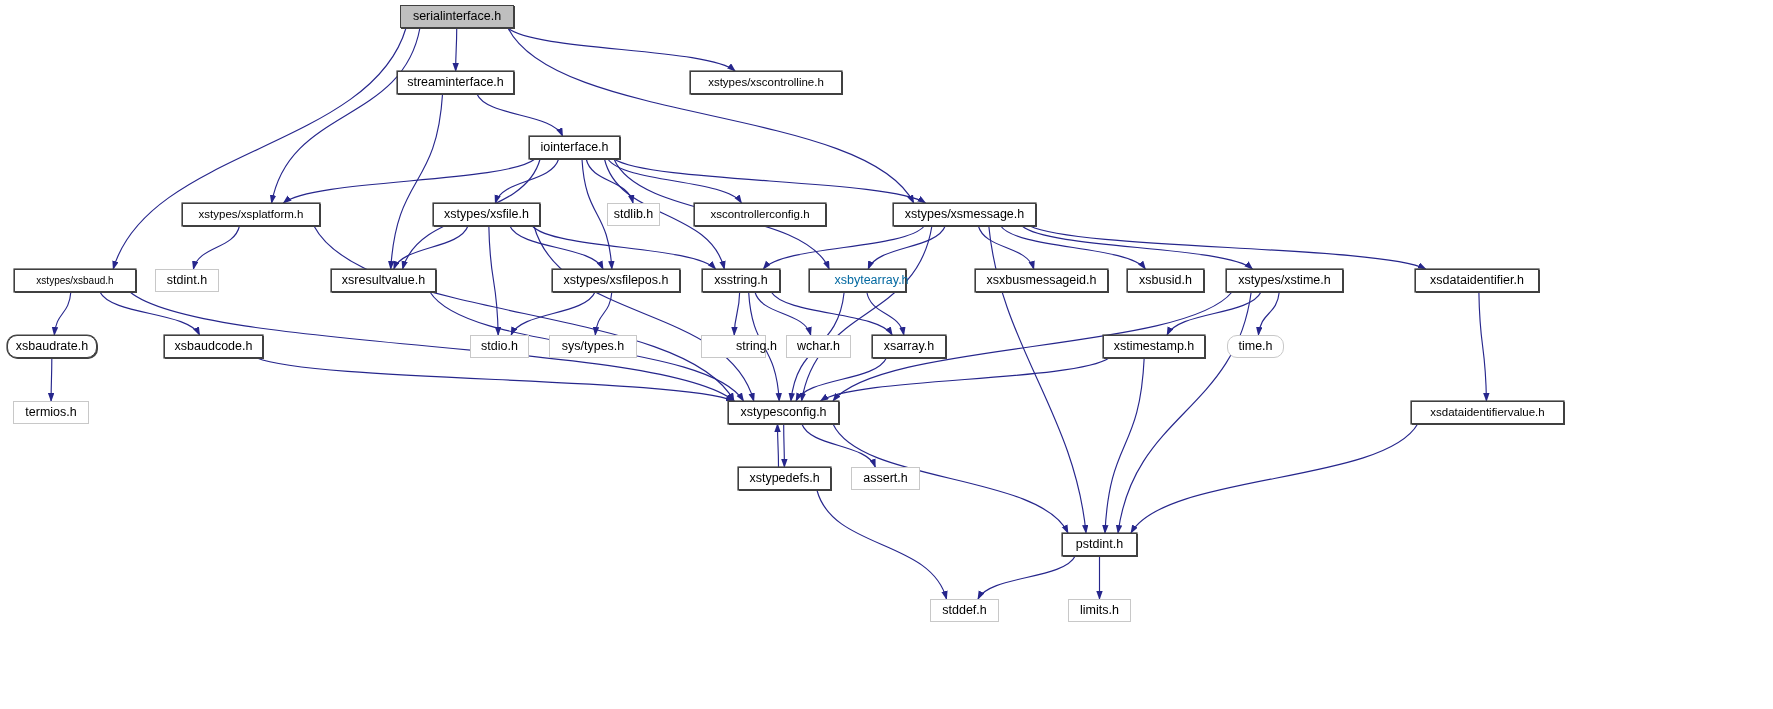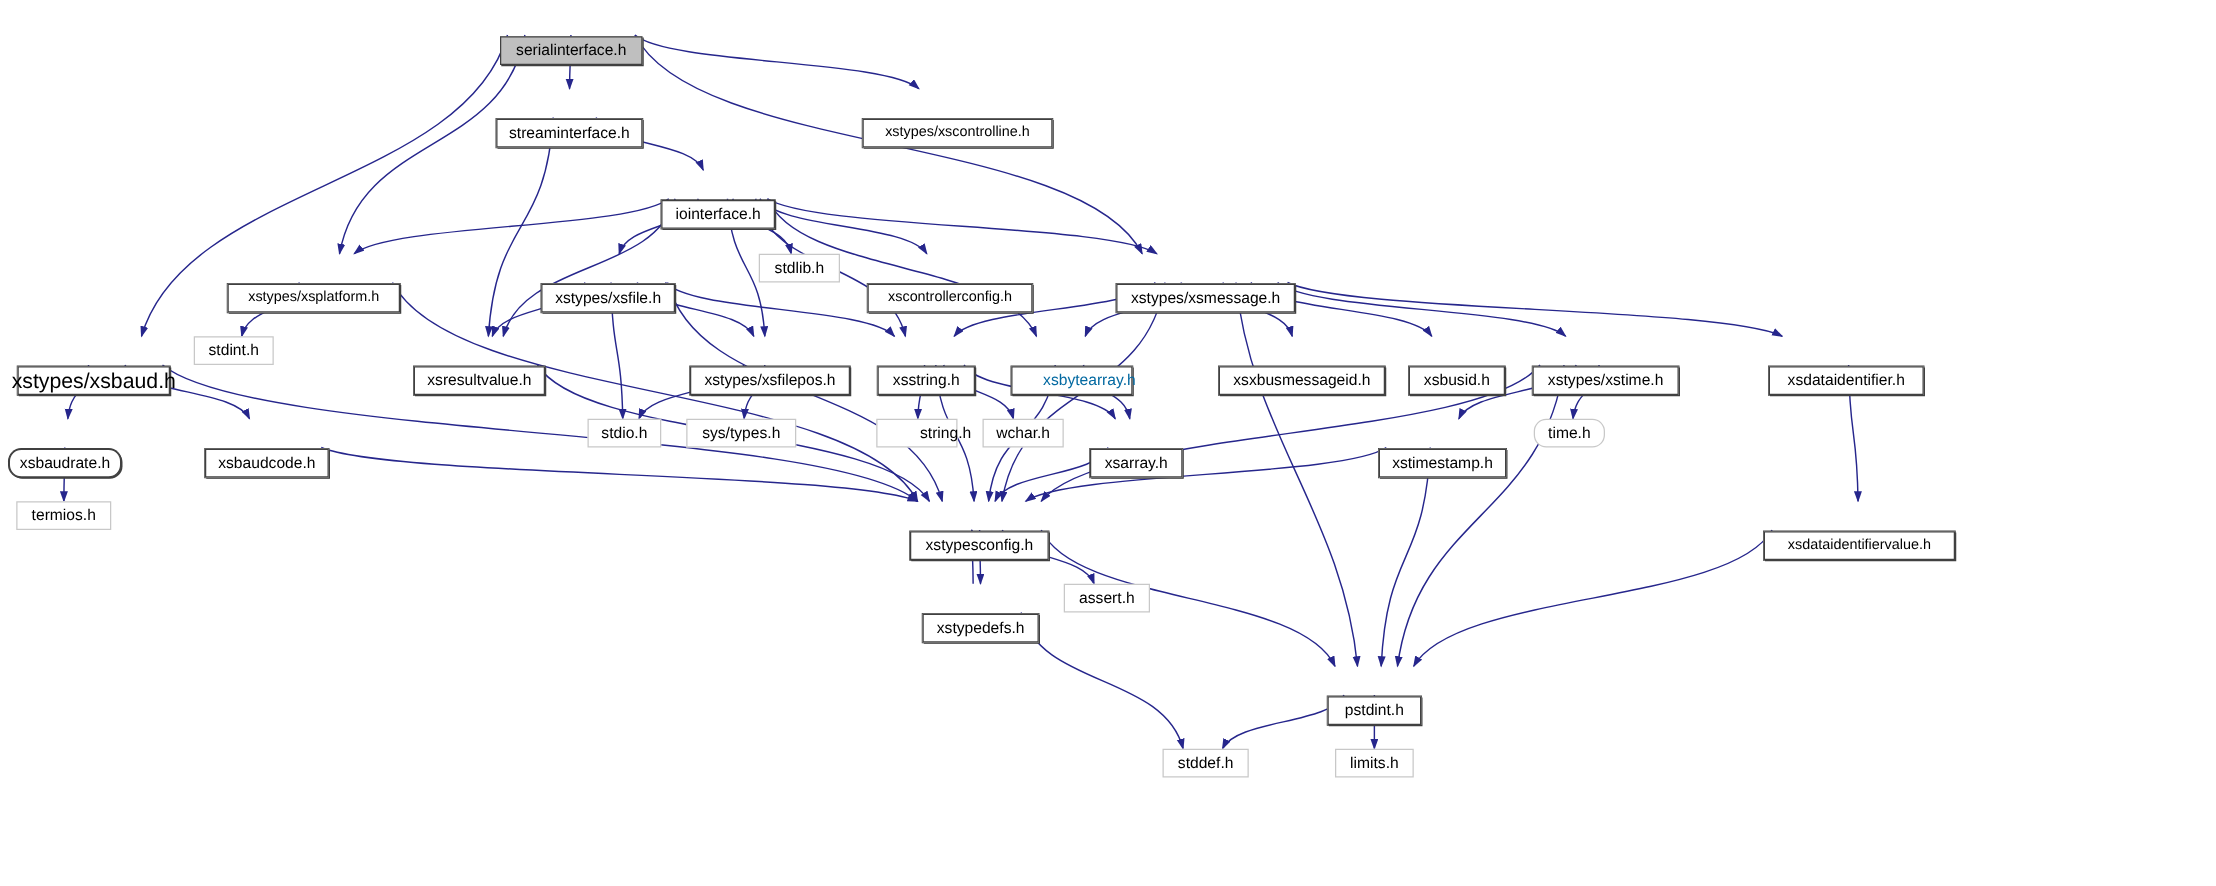--- a/index.html
+++ b/index.html
@@ -3,21 +3,21 @@
 <meta charset="utf-8">
 <style>
   html,body{margin:0;padding:0;background:#ffffff;}
   body{font-family:"Liberation Sans", sans-serif;}
   #graph-root{position:relative;width:1773px;height:709px;background:#fff;overflow:hidden;}
   svg.edges{position:absolute;left:0;top:0;width:1773px;height:709px;}
   .node{position:absolute;box-sizing:border-box;display:flex;align-items:center;justify-content:center;
         background:#ffffff;white-space:nowrap;}
   .node .lbl{display:block;line-height:1;}
   
-  .node.internal{border:1px solid #404040;box-shadow:1px 1px 0 0 #404040, 0 0 0 0.6px #404040;margin-top:24px;}
+  .node.internal{border:1px solid #404040;box-shadow:1px 1px 0 0 #404040, 0 0 0 0.6px #404040;}
   
   .node.system{border:1px solid #c8c8c8;}
   
   .node.root{background:#bfbfbf;border:1px solid #404040;box-shadow:1px 1px 0 0 #404040;}
 </style>
 </head>
 <body>
 
 <div id="graph-root">
   <svg class="edges" viewBox="0 0 1773 709" xmlns="http://www.w3.org/2000/svg">
@@ -102,30 +102,30 @@
       </div>
       <div class="node internal" style="left: 529px; top: 136px; width: 91px; height: 23px; font-size: 12.5px; color: rgb(0, 0, 0);">
         <span class="lbl">iointerface.h</span>
       </div>
       <div class="node internal" style="left: 182px; top: 203px; width: 138px; height: 23px; font-size: 11.5px; color: rgb(0, 0, 0);">
         <span class="lbl">xstypes/xsplatform.h</span>
       </div>
       <div class="node internal" style="left: 433px; top: 203px; width: 107px; height: 23px; font-size: 12.5px; color: rgb(0, 0, 0);">
         <span class="lbl">xstypes/xsfile.h</span>
       </div>
-      <div class="node system" style="left: 607px; top: 203px; width: 65px; height: 23px; font-size: 12.5px; color: rgb(0, 0, 0);">
+      <div class="node system" style="left: 607px; top: 203px; width: 53px; height: 23px; font-size: 12.5px; color: rgb(0, 0, 0);">
         <span class="lbl">stdlib.h</span>
       </div>
       <div class="node internal" style="left: 694px; top: 203px; width: 132px; height: 23px; font-size: 11.5px; color: rgb(0, 0, 0);">
         <span class="lbl">xscontrollerconfig.h</span>
       </div>
       <div class="node internal" style="left: 893px; top: 203px; width: 143px; height: 23px; font-size: 12.5px; color: rgb(0, 0, 0);">
         <span class="lbl">xstypes/xsmessage.h</span>
       </div>
-      <div class="node internal" style="left: 14px; top: 269px; width: 122px; height: 23px; font-size: 17px; color: rgb(0, 0, 0);">
+      <div class="node internal" style="left: 14px; top: 269px; width: 122px; height: 23px; font-size: 10px; color: rgb(0, 0, 0);">
         <span class="lbl">xstypes/xsbaud.h</span>
       </div>
       <div class="node system" style="left: 155px; top: 269px; width: 64px; height: 23px; font-size: 12.5px; color: rgb(0, 0, 0);">
         <span class="lbl">stdint.h</span>
       </div>
       <div class="node internal" style="left: 331px; top: 269px; width: 105px; height: 23px; font-size: 12.5px; color: rgb(0, 0, 0);">
         <span class="lbl">xsresultvalue.h</span>
       </div>
       <div class="node internal" style="left: 552px; top: 269px; width: 128px; height: 23px; font-size: 12.5px; color: rgb(0, 0, 0);">
         <span class="lbl">xstypes/xsfilepos.h</span>

